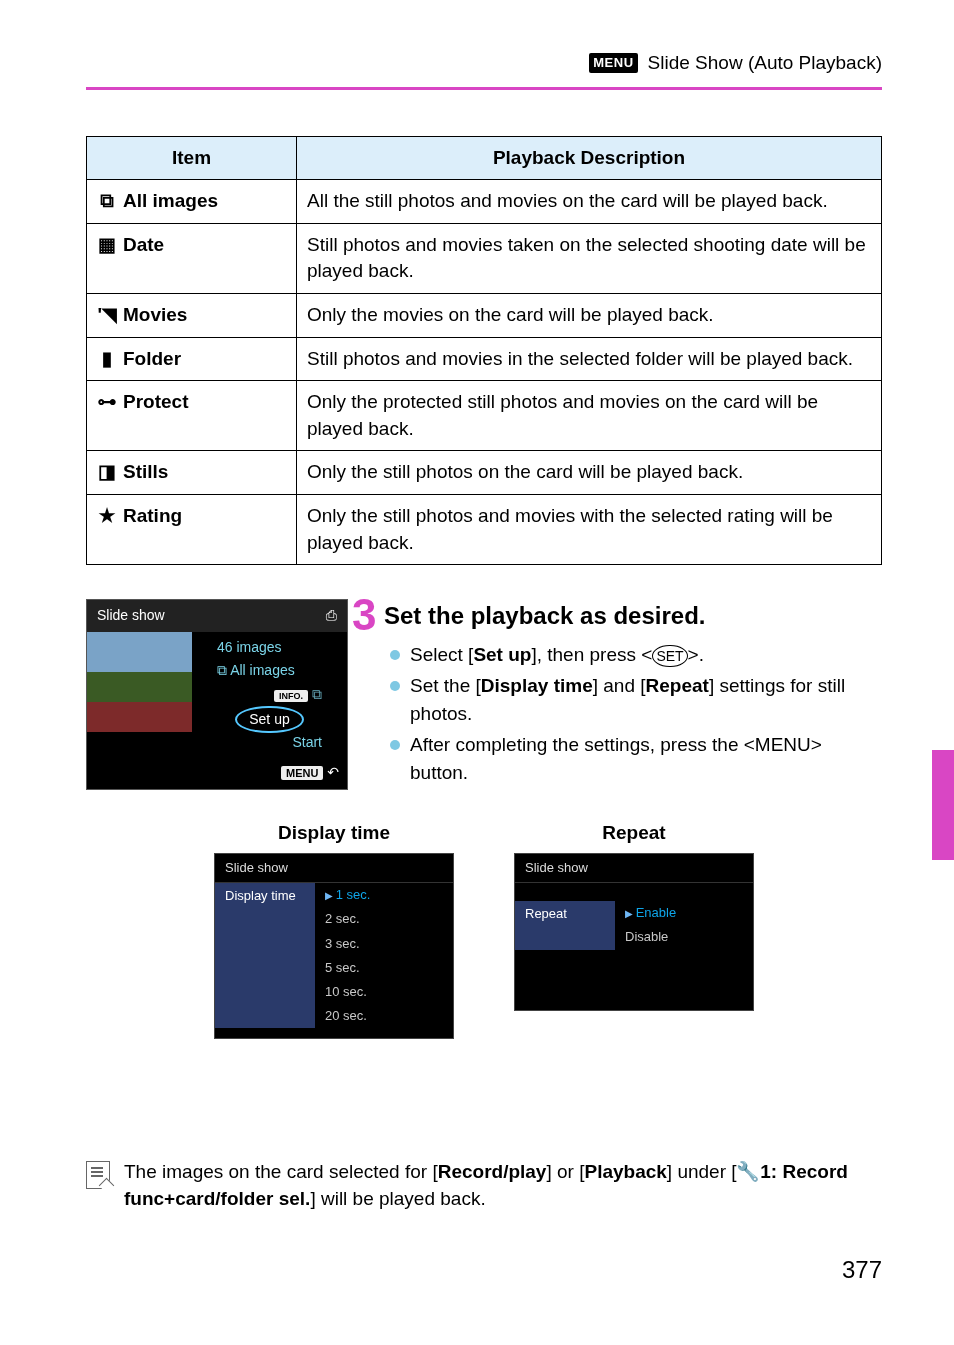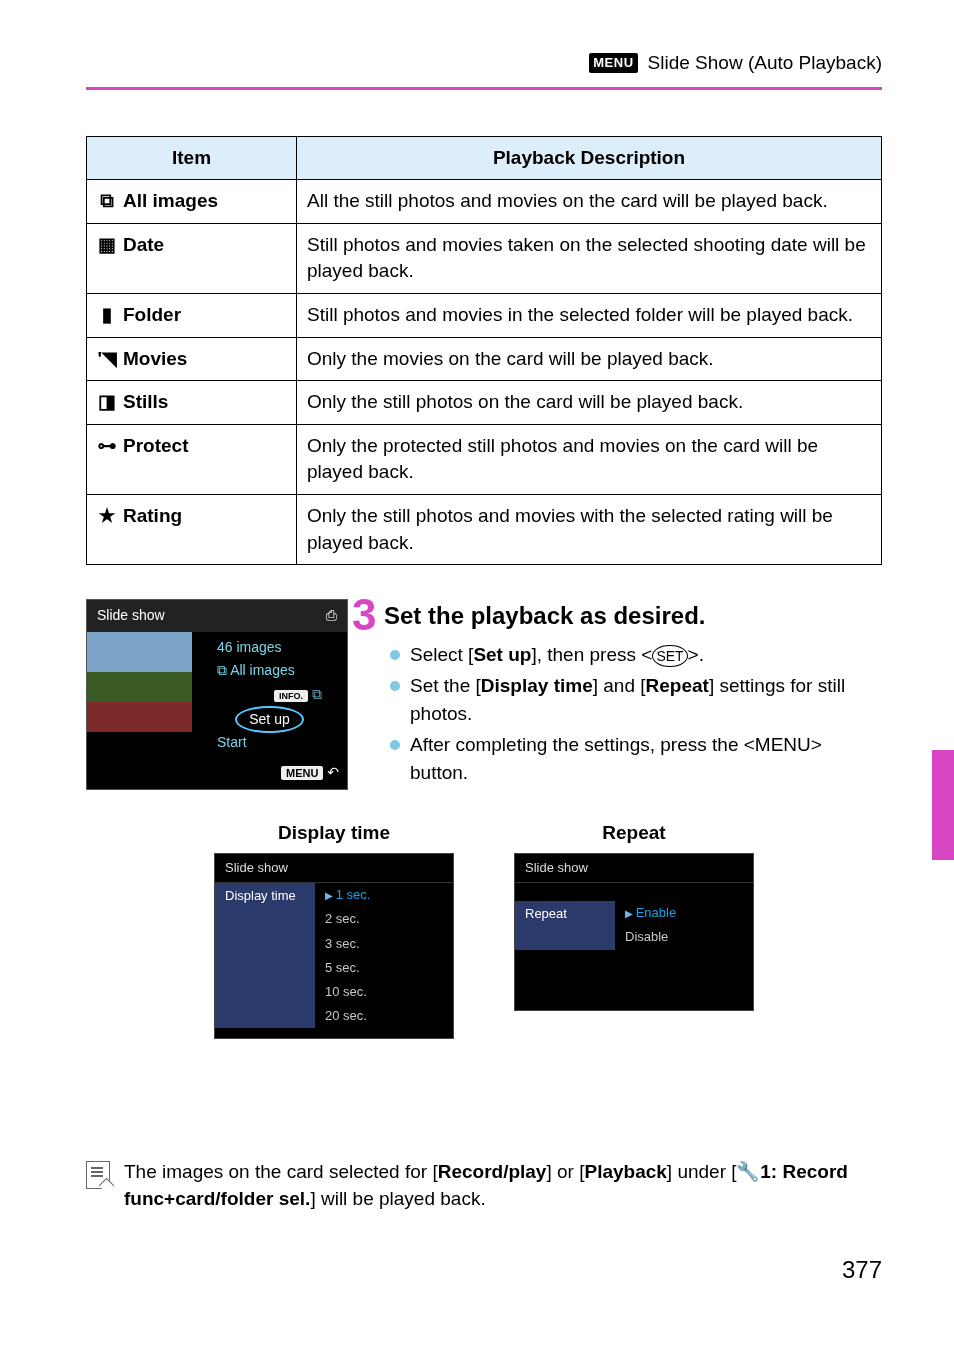--- a/index.html
+++ b/index.html
@@ -89,34 +89,34 @@
     <tbody id="tbody">
         <tr>
           <td><span class="icon-glyph">⧉</span><span>All images</span></td>
           <td>All the still photos and movies on the card will be played back.</td>
         </tr>
         <tr>
           <td><span class="icon-glyph">▦</span><span>Date</span></td>
           <td>Still photos and movies taken on the selected shooting date will be played back.</td>
         </tr>
         <tr>
+          <td><span class="icon-glyph">'◥</span><span>Movies</span></td>
+          <td>Only the movies on the card will be played back.</td>
+        </tr>
+        <tr>
           <td><span class="icon-glyph">▮</span><span>Folder</span></td>
           <td>Still photos and movies in the selected folder will be played back.</td>
         </tr>
         <tr>
-          <td><span class="icon-glyph">'◥</span><span>Movies</span></td>
-          <td>Only the movies on the card will be played back.</td>
+          <td><span class="icon-glyph">⊶</span><span>Protect</span></td>
+          <td>Only the protected still photos and movies on the card will be played back.</td>
         </tr>
         <tr>
           <td><span class="icon-glyph">◨</span><span>Stills</span></td>
           <td>Only the still photos on the card will be played back.</td>
-        </tr>
-        <tr>
-          <td><span class="icon-glyph">⊶</span><span>Protect</span></td>
-          <td>Only the protected still photos and movies on the card will be played back.</td>
         </tr>
         <tr>
           <td><span class="icon-glyph">★</span><span>Rating</span></td>
           <td>Only the still photos and movies with the selected rating will be played back.</td>
         </tr>
       </tbody>
   </table>
 
   <div class="step-area">
     <div class="cam-screen">
@@ -132,21 +132,21 @@
             <span>⧉</span>
             <span>All images</span>
           </div>
           <div style="text-align:right; padding:2px 0;">
             <span class="menu-pill" style="font-size:9px;">INFO.</span>
             <span style="color:#6ab;">⧉</span>
           </div>
           <div class="cam-list-item sel" style="text-align:center; padding-top:3px;">
             <span class="setup-oval">Set up</span>
           </div>
-          <div class="cam-list-item" style="color:#7bd4e8; text-align:left;">Start</div>
+          <div class="cam-list-item" style="color:#7bd4e8; text-align:right;">Start</div>
         </div>
       </div>
       <div class="cam-footer">
         <span class="menu-pill">MENU</span>
         <span>↶</span>
       </div>
     </div>
 
     <div class="step-right">
       <div class="step-num">3</div>

